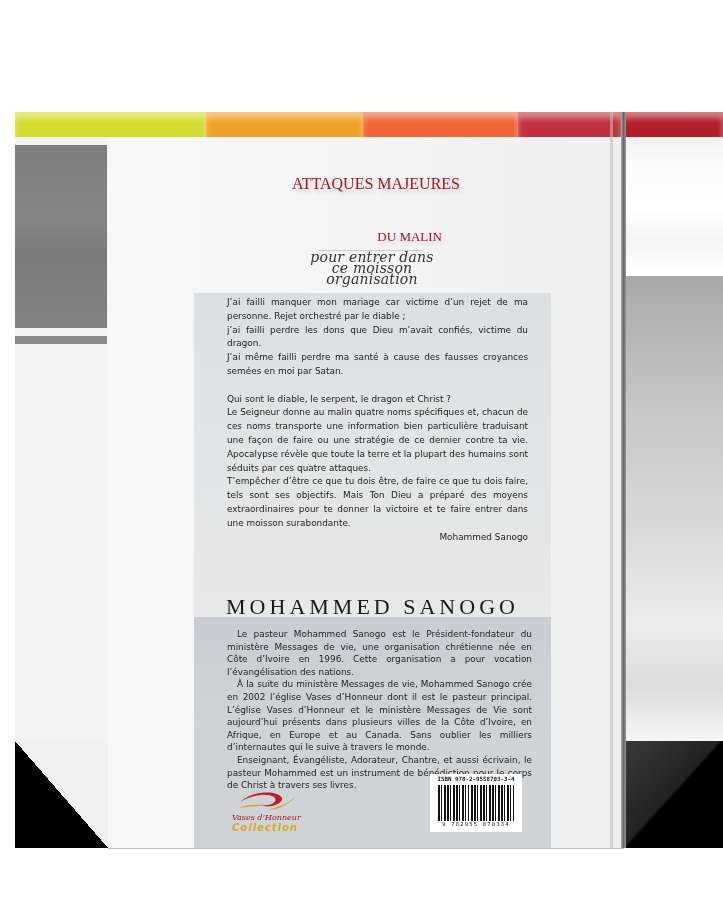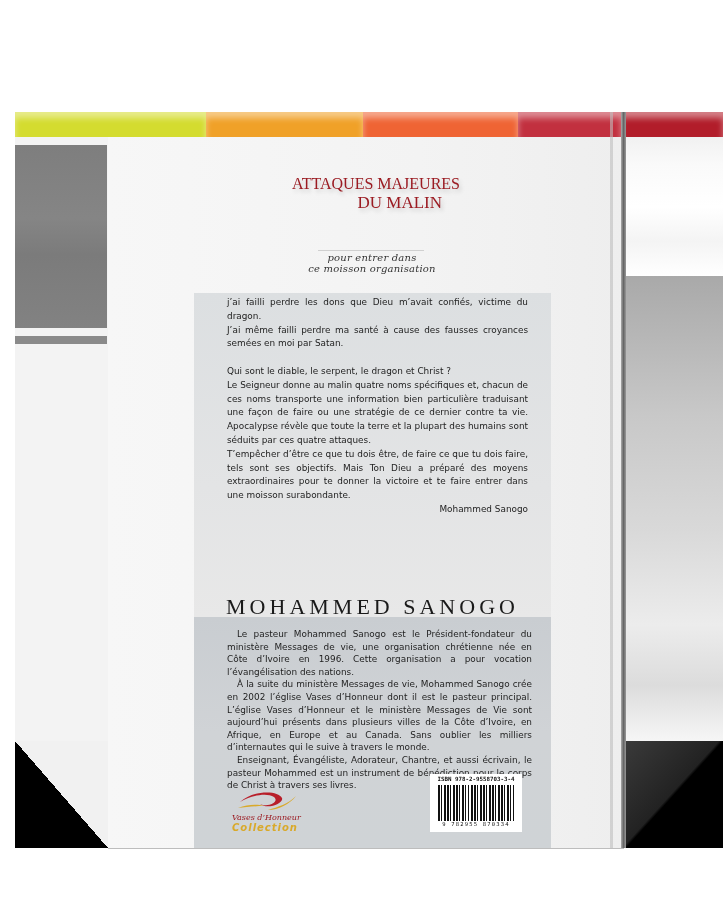--- a/index.html
+++ b/index.html
@@ -30,23 +30,23 @@
   .right-block { position: absolute; left: 626px; top: 137px; width: 97px; height: 604px; background: #fff; }
   .right-block .upper { position: absolute; left: 0; top: 0; width: 97px; height: 139px; background: linear-gradient(#f1f1f1,#fafafa 20%,#fff 50%,#f4f4f4 75%,#fff); }
   .right-block .lower { position: absolute; left: 0; top: 139px; width: 97px; height: 465px; background: linear-gradient(#a9a9a9,#c8c8c8 30%,#d9d9d9 55%,#ececec 75%,#dcdcdc 88%,#f6f6f6); }
   .right-corner { position: absolute; left: 626px; top: 741px; width: 97px; height: 107px; background: #000; }
   .right-corner::before { content: ""; position: absolute; left: 0; top: 0; width: 97px; height: 107px; background: linear-gradient(to bottom right, #3a3a3a 0%, #222 48%, transparent 50%); }
 
   
   .title { position: absolute; left: 220px; top: 174px; width: 270px; text-align: right; color: #9b1b22; font-family: "Liberation Serif", serif; text-shadow: 2px 3px 4px rgba(0,0,0,0.18); }
   .title .l1 { font-size: 21px; letter-spacing: 0.5px; line-height: 24px; }
   .title .l2 { font-size: 16px; line-height: 20px; margin-right: 30px; }
-  .title .l3 { font-size: 17px; line-height: 18px; margin-right: 48px; }
+  .title .l3 { font-size: 13px; line-height: 18px; margin-right: 48px; margin-top: 34px; }
   .title-rule { position: absolute; left: 318px; top: 250px; width: 106px; height: 1px; background: #d0d0d0; }
-  .tagline { position: absolute; left: 292px; top: 252px; width: 160px; text-align: center; font-family: "DejaVu Serif", serif; font-style: italic; font-size: 10px; line-height: 11px; color: #333; letter-spacing: 0.2px; }
+  .tagline { position: absolute; left: 292px; top: 252px; width: 160px; text-align: center; font-family: "DejaVu Serif", serif; font-style: italic; font-size: 14px; line-height: 11px; color: #333; letter-spacing: 0.2px; }
 
   
   .panel { position: absolute; left: 194px; top: 293px; width: 357px; height: 555px; background: #dfe1e3; }
   .panel .upper-bg { position: absolute; left: 0; top: 0; width: 357px; height: 324px; background: linear-gradient(#dcdfe1,#e3e4e5 60%,#e8e8e8); }
   .panel .lower-bg { position: absolute; left: 0; top: 324px; width: 357px; height: 231px; background: linear-gradient(#c9cdd1,#d0d3d6 50%,#cfd3d6); }
 
   .blurb { position: absolute; left: 227px; top: 296px; width: 301px; font-family: "DejaVu Sans", sans-serif; font-size: 8.9px; line-height: 13.8px; color: #222; text-align: justify; }
   .blurb p { margin: 0; }
   .blurb .gap { height: 13.8px; }
   .blurb .sig { text-align: right; }
@@ -106,20 +106,21 @@
   <div>pour entrer dans</div>
   <div>ce moisson organisation</div>
 </div>
 
 <div class="panel">
   <div class="upper-bg"></div>
   <div class="lower-bg"></div>
 </div>
 
 <div class="blurb">
+  <p>J’ai failli manquer mon mariage car victime d’un rejet de ma personne. Rejet orchestré par le diable ;</p>
   <p>j’ai failli perdre les dons que Dieu m’avait confiés, victime du dragon.</p>
   <p>J’ai même failli perdre ma santé à cause des fausses croyances semées en moi par Satan.</p>
   <div class="gap"></div>
   <p>Qui sont le diable, le serpent, le dragon et Christ ?</p>
   <p>Le Seigneur donne au malin quatre noms spécifiques et, chacun de ces noms transporte une information bien particulière traduisant une façon de faire ou une stratégie de ce dernier contre ta vie. Apocalypse révèle que toute la terre et la plupart des humains sont séduits par ces quatre attaques.</p>
   <p>T’empêcher d’être ce que tu dois être, de faire ce que tu dois faire, tels sont ses objectifs. Mais Ton Dieu a préparé des moyens extraordinaires pour te donner la victoire et te faire entrer dans une moisson surabondante.</p>
   <p class="sig">Mohammed Sanogo</p>
 </div>
 
 <div class="author">MOHAMMED SANOGO</div>

